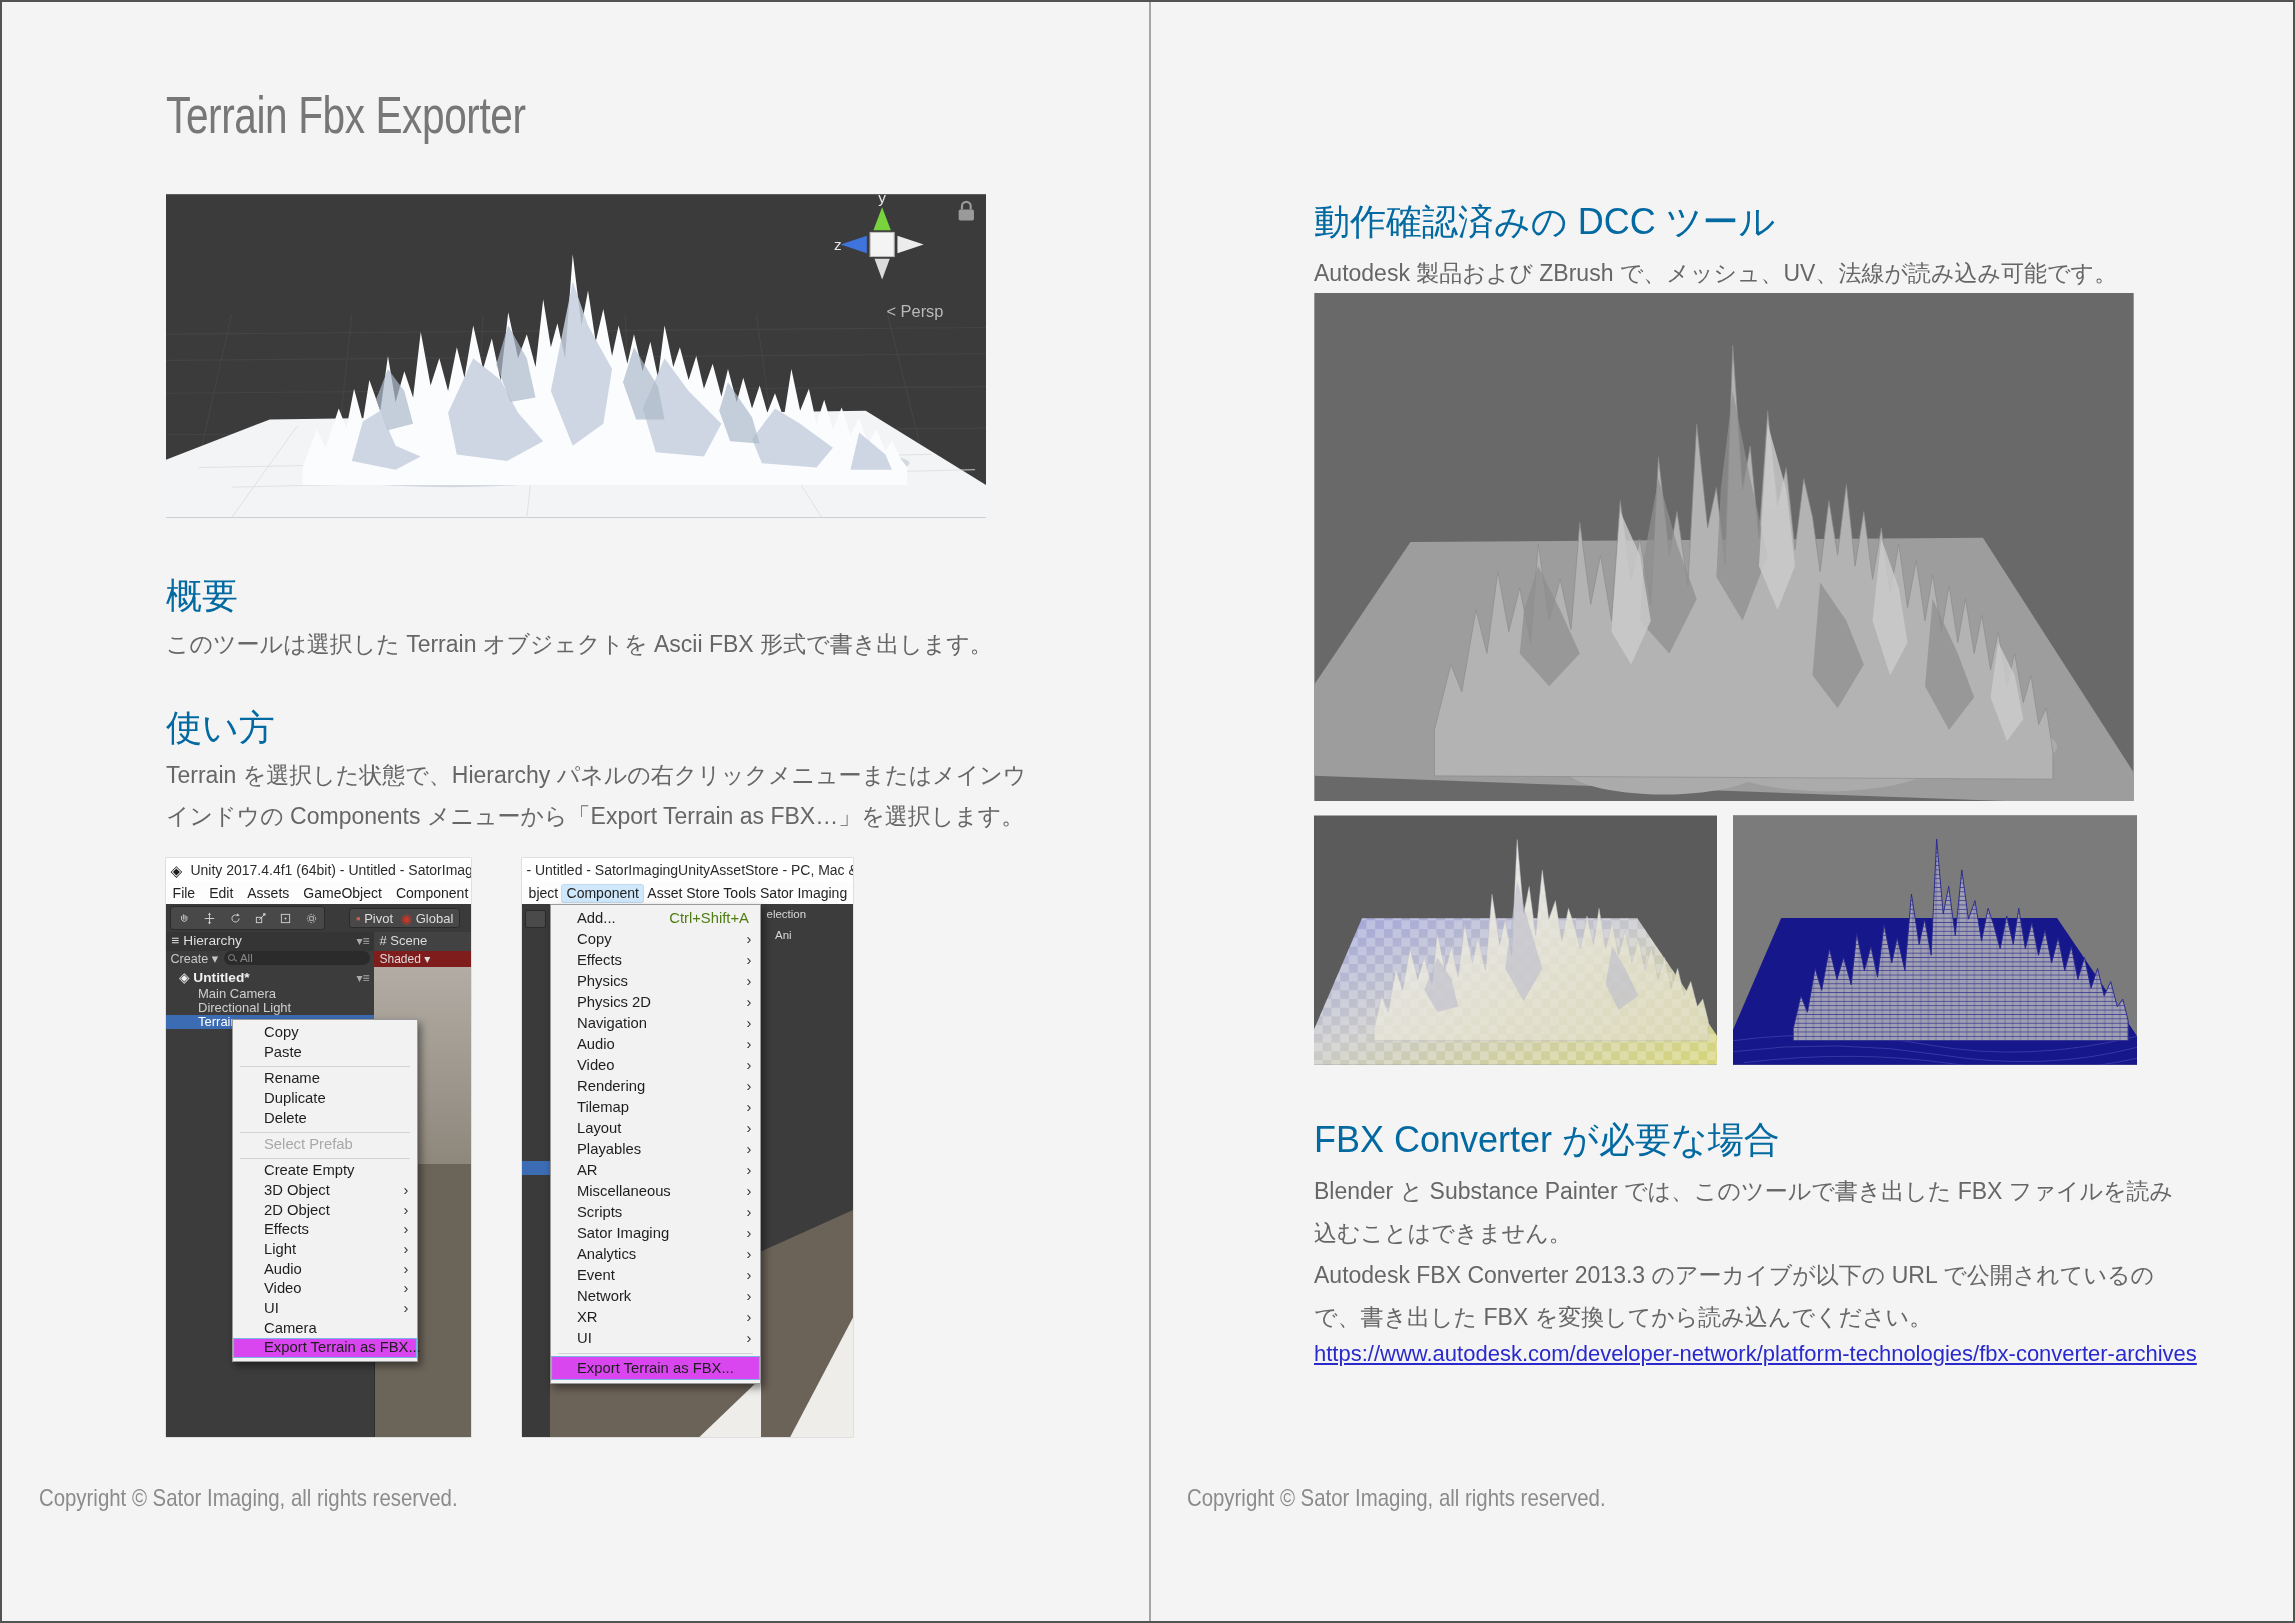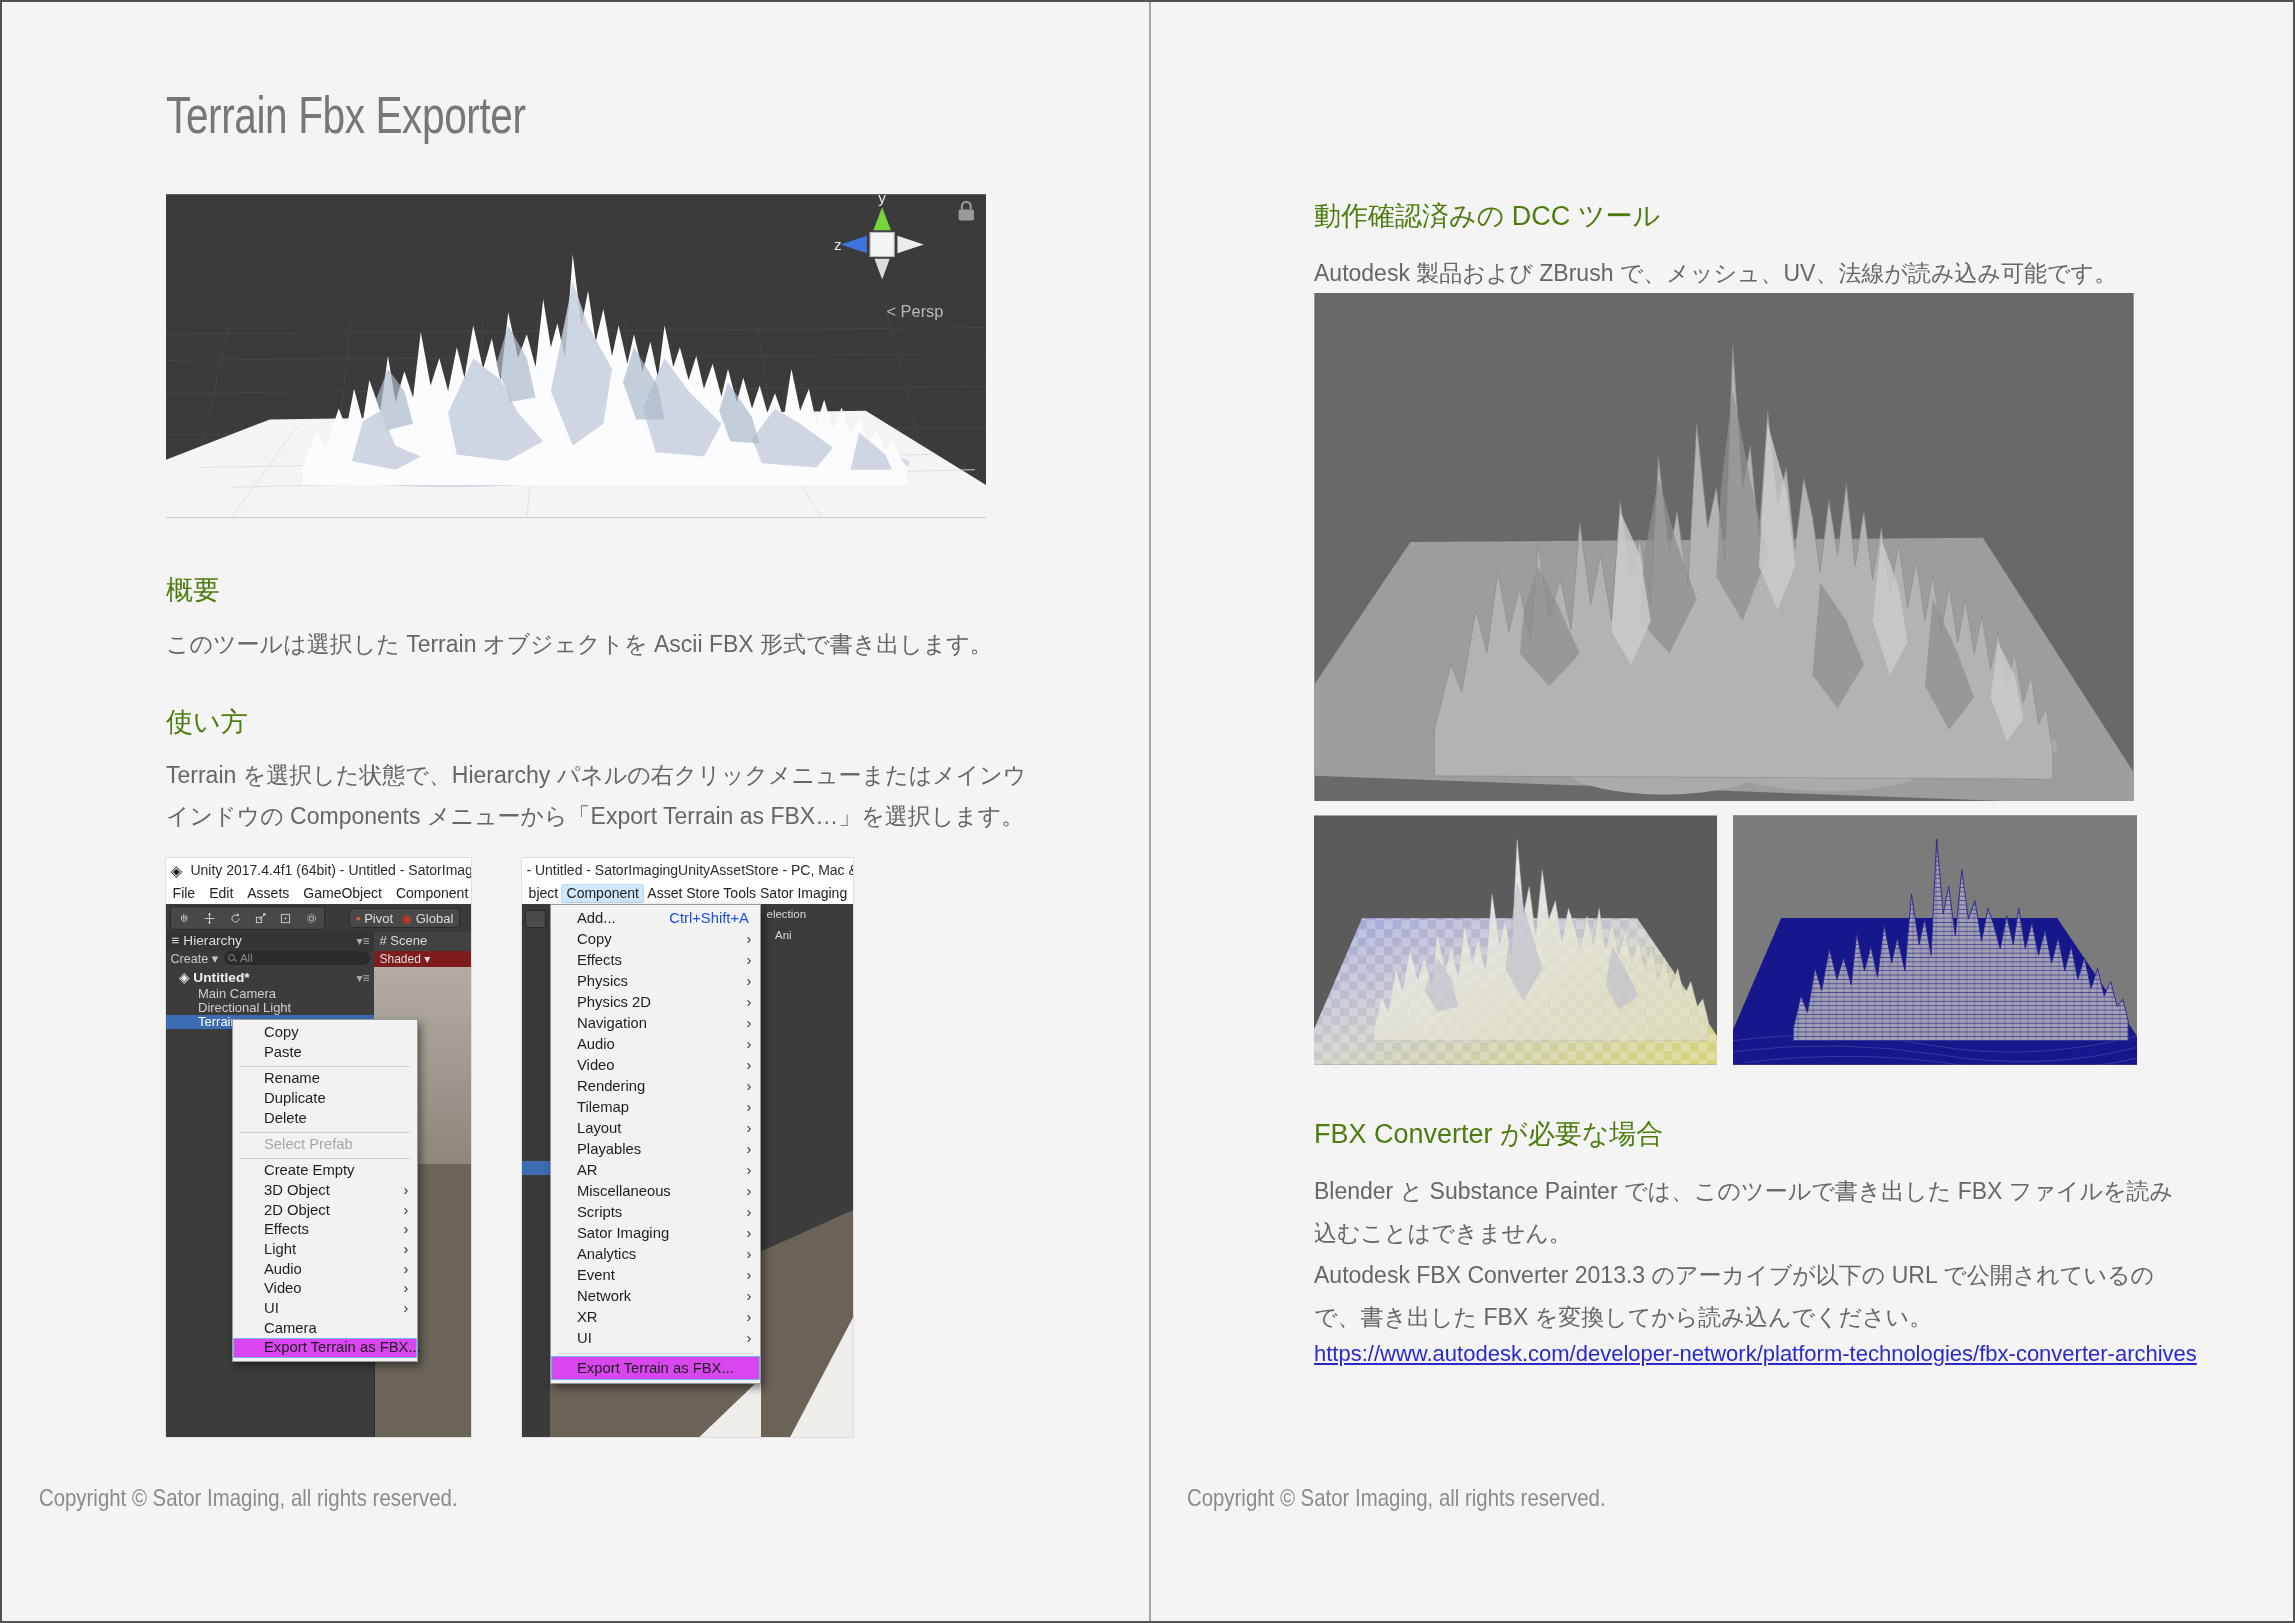--- a/index.html
+++ b/index.html
@@ -2,21 +2,21 @@
 <html style="font-size:8.7px"><head>
 <meta charset="utf-8">
 <style>
   html,body{margin:0;padding:0;background:#e9e9e9;font-family:"Liberation Sans","DejaVu Sans",sans-serif;}
   #board{position:relative;width:2295px;height:1623px;background:#f4f4f4;border:2.2px solid #535353;box-sizing:border-box;overflow:hidden;}
   .abs{position:absolute;}
   .divider{left:1147px;top:0;width:2.2px;height:1623px;background:#a6a6a6;}
   
   .doc-title{font-size:52px;color:#777;white-space:nowrap;}
   .cond{display:inline-block;transform:scaleX(.78);transform-origin:left center;letter-spacing:-0.5px;}
-  .h2{font-size:27px;color:#4d7c0f;white-space:nowrap;}
+  .h2{font-size:36px;color:#0369a1;white-space:nowrap;}
   .body-line{font-size:23px;color:#666;white-space:nowrap;}
   .copyright{width:100%;text-align:left;font-size:24px;color:#8b8b8b;}
   .copyright .cc{display:inline-block;transform:scaleX(.85);transform-origin:center;}
   a.doclink{font-size:22px;color:#2a2acc;text-decoration:underline;white-space:nowrap;}
   
   .shot{background:#3c3c3c;overflow:hidden;box-shadow:0 0 0 0.5px #c9c9c9;}
   .titlebar{position:absolute;left:0;top:0;right:0;height:24px;background:#fff;color:#2b2b2b;font-size:14px;line-height:24px;white-space:nowrap;overflow:hidden;}
   .titlebar .ulogo{display:inline-block;margin:0 4.4px 0 4.4px;color:#1d1d1d;font-size:15.3px;vertical-align:-1.1px;}
   .menubar{position:absolute;left:0;top:24px;right:0;height:22px;background:#fdfdfd;border-bottom:0.5px solid #e0e0e0;display:flex;align-items:center;gap:14px;padding-left:6.6px;font-size:14px;color:#222;white-space:nowrap;overflow:hidden;}
   .menubar .mb.highlighted{background:#cfe8fb;box-shadow:0 0 0 0.5px #8ab6dd;border-radius:1.1px;padding:0.5px 4.4px;}
@@ -37,21 +37,21 @@
   .hrow.selected{background:#3c6cb4;color:#fff;}
   .scenecol{position:absolute;left:208px;top:74px;right:0;bottom:0;}
   .scn-tab{height:18.6px;background:#424242;color:#ddd;font-size:13px;line-height:18.6px;padding-left:5.5px;white-space:nowrap;overflow:hidden;}
   .scn-sub{height:16.4px;background:#7f1d1d;color:#ddd;font-size:12px;line-height:16.4px;padding-left:5.5px;white-space:nowrap;}
   
   .cmenu{position:absolute;background:#f2f2f2;border:0.5px solid #9a9a9a;box-shadow:3.3px 4.4px 7.7px rgba(0,0,0,.45);padding:3.3px 0;box-sizing:border-box;}
   .cm-item{position:relative;height:19.7px;line-height:19.7px;padding:0 8.7px 0 31px;font-size:14.8px;color:#1e1e1e;white-space:nowrap;}
   .dd .cm-item{height:21px;line-height:21px;padding-left:26px;}
   .cm-item .arrow{position:absolute;right:8.7px;top:0;visibility:hidden;color:#333;}
   .cm-item.has-sub .arrow{visibility:visible;}
-  .cm-item .shortcut{position:absolute;right:11px;top:0;color:#1d4ed8;}
+  .cm-item .shortcut{position:absolute;right:11px;top:0;color:#4d7c0f;}
   .cm-item.sep{height:6.6px;padding:0;margin:0 2.2px;}
   .cm-item.sep:after{content:"";position:absolute;left:4.4px;right:4.4px;top:3.3px;border-top:0.5px solid #d2d2d2;}
   .cm-item.disabled{color:#a8a8a8;}
   .cm-item.highlighted{background:#d946ef;box-shadow:inset 0 0 0 1.1px #79b5e6;}
   .dd .cm-item.highlighted{height:24px;line-height:24px;}
   
   .sidezone{position:absolute;overflow:hidden;background:#3c3c3c;}
   .panel-lbl{position:absolute;color:#d8d8d8;font-size:11.5px;white-space:nowrap;}
   .wedge-brown{position:absolute;background:#6b6258;}
   .wedge-light{position:absolute;background:#eeedea;}

